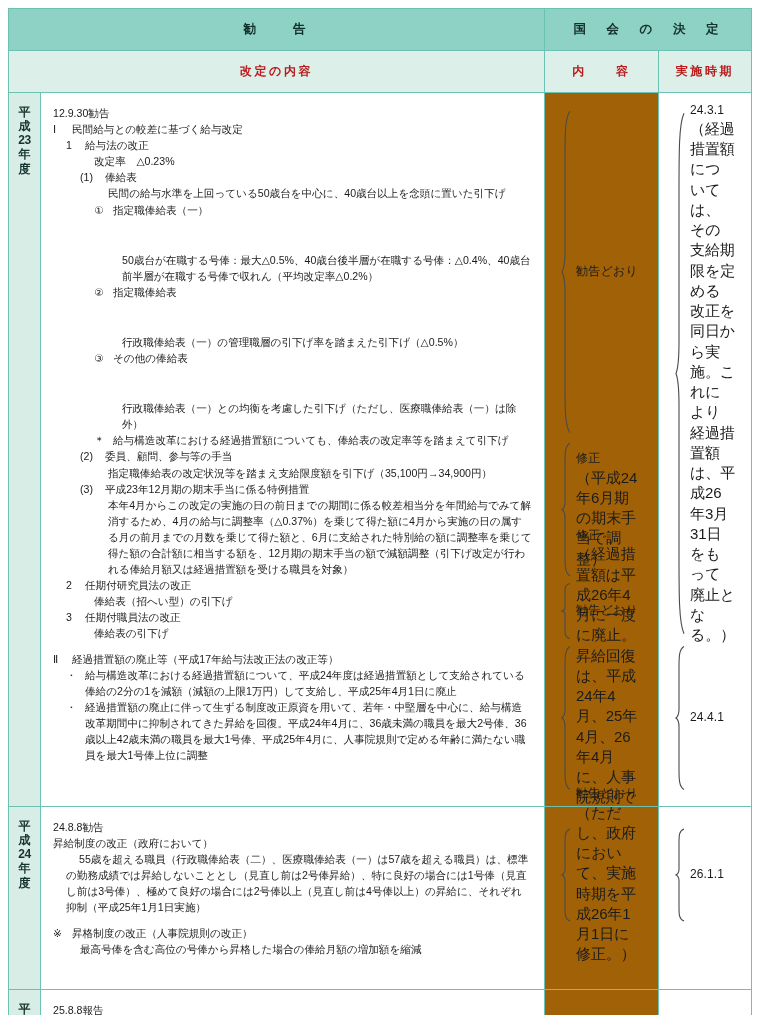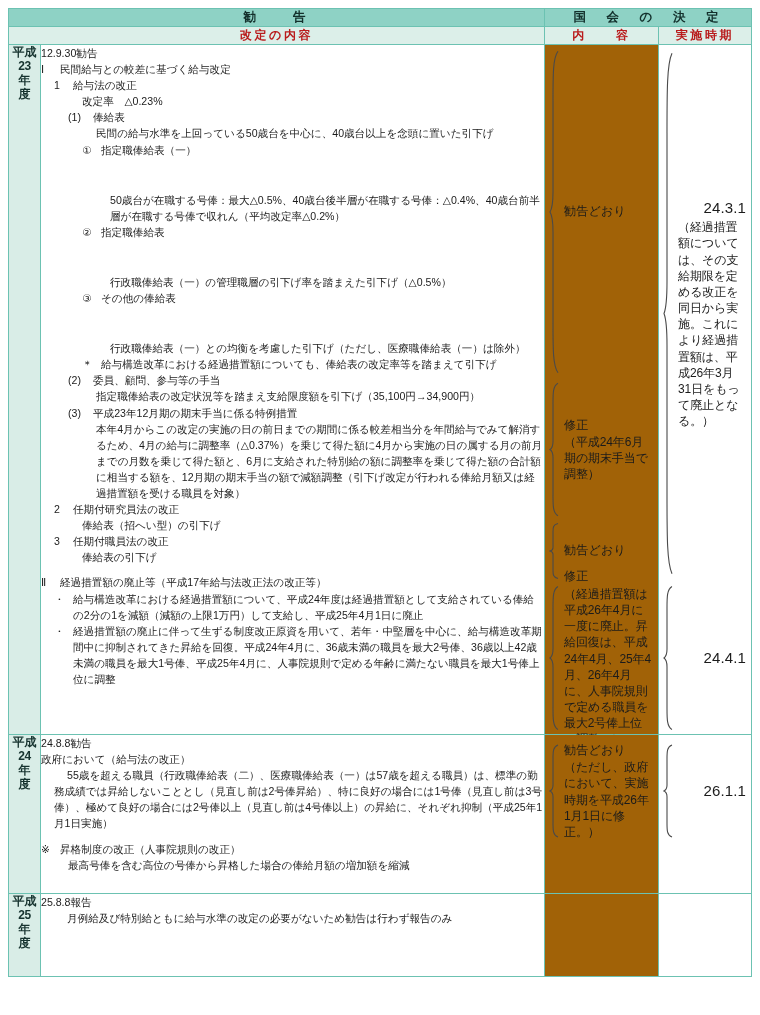--- a/index.html
+++ b/index.html
@@ -16,21 +16,21 @@
 
   table.main{
     border-collapse:collapse;
     width:744px;
     table-layout:fixed;
     border:1px solid #6cc2b2;
   }
   table.main td,table.main th{
     border:1px solid #6cc2b2;
     vertical-align:top;
-    padding:0;
+    padding:12px;
   }
 
   
   .hdr-top{
     background:#8ed2c5;
     text-align:center;
     font-weight:bold;
     font-size:12.5px;
     letter-spacing:.32em;
     padding:5px 0 5px 0;
@@ -107,22 +107,22 @@
     margin:3px 0 3px 4px;
   }
   .brace svg{display:block;width:11px;height:100%;}
   .btxt{
     flex:1 1 auto;
     padding:0 5px 0 4px;
     font-size:10.6px;
     line-height:1.45;
   }
   .btxt .ttl{font-size:12px;font-weight:normal;display:block;letter-spacing:.02em;}
-  .btxt .note{font-size:12px;line-height:1.35;display:block;letter-spacing:-0.1px;}
-  .btxt .date{font-size:15px;display:block;letter-spacing:.01em;text-align:right;}
+  .btxt .note{font-size:15px;line-height:1.35;display:block;letter-spacing:-0.1px;}
+  .btxt .date{font-size:12px;display:block;letter-spacing:.01em;}
   .center-mid{align-items:center;}
 
   .sub-split{display:flex;flex-direction:column;height:100%;}
 </style>
 </head>
 <body>
 
 <div class="sheet">
   <table class="main">
     <colgroup>
@@ -324,21 +324,21 @@
           <div class="year-vert">
             <span>平成</span>
             <span class="num">24</span>
             <span>年</span>
             <span>度</span>
           </div>
         </td>
 
         <td class="content" style="height:158px">
           <div class="ln i0">24.8.8勧告</div>
-          <div class="ln i0">政府において（給与法の改正）</div>
+          <div class="ln i0">昇給制度の改正（政府において）</div>
           <div class="ln i1" style="text-indent:13px">55歳を超える職員（行政職俸給表（二）、医療職俸給表（一）は57歳を超える職員）は、標準の勤務成績では昇給しないこととし（見直し前は2号俸昇給）、特に良好の場合には1号俸（見直し前は3号俸）、極めて良好の場合には2号俸以上（見直し前は4号俸以上）の昇給に、それぞれ抑制（平成25年1月1日実施）</div>
           <div class="gap-lg"></div>
           <div class="hang i0">
             <span class="mk mk-w2">※</span>
             <span class="tx">昇格制度の改正（人事院規則の改正）</span>
           </div>
           <div class="ln i2">最高号俸を含む高位の号俸から昇格した場合の俸給月額の増加額を縮減</div>
         </td>
 
         <td class="dec-cell">

